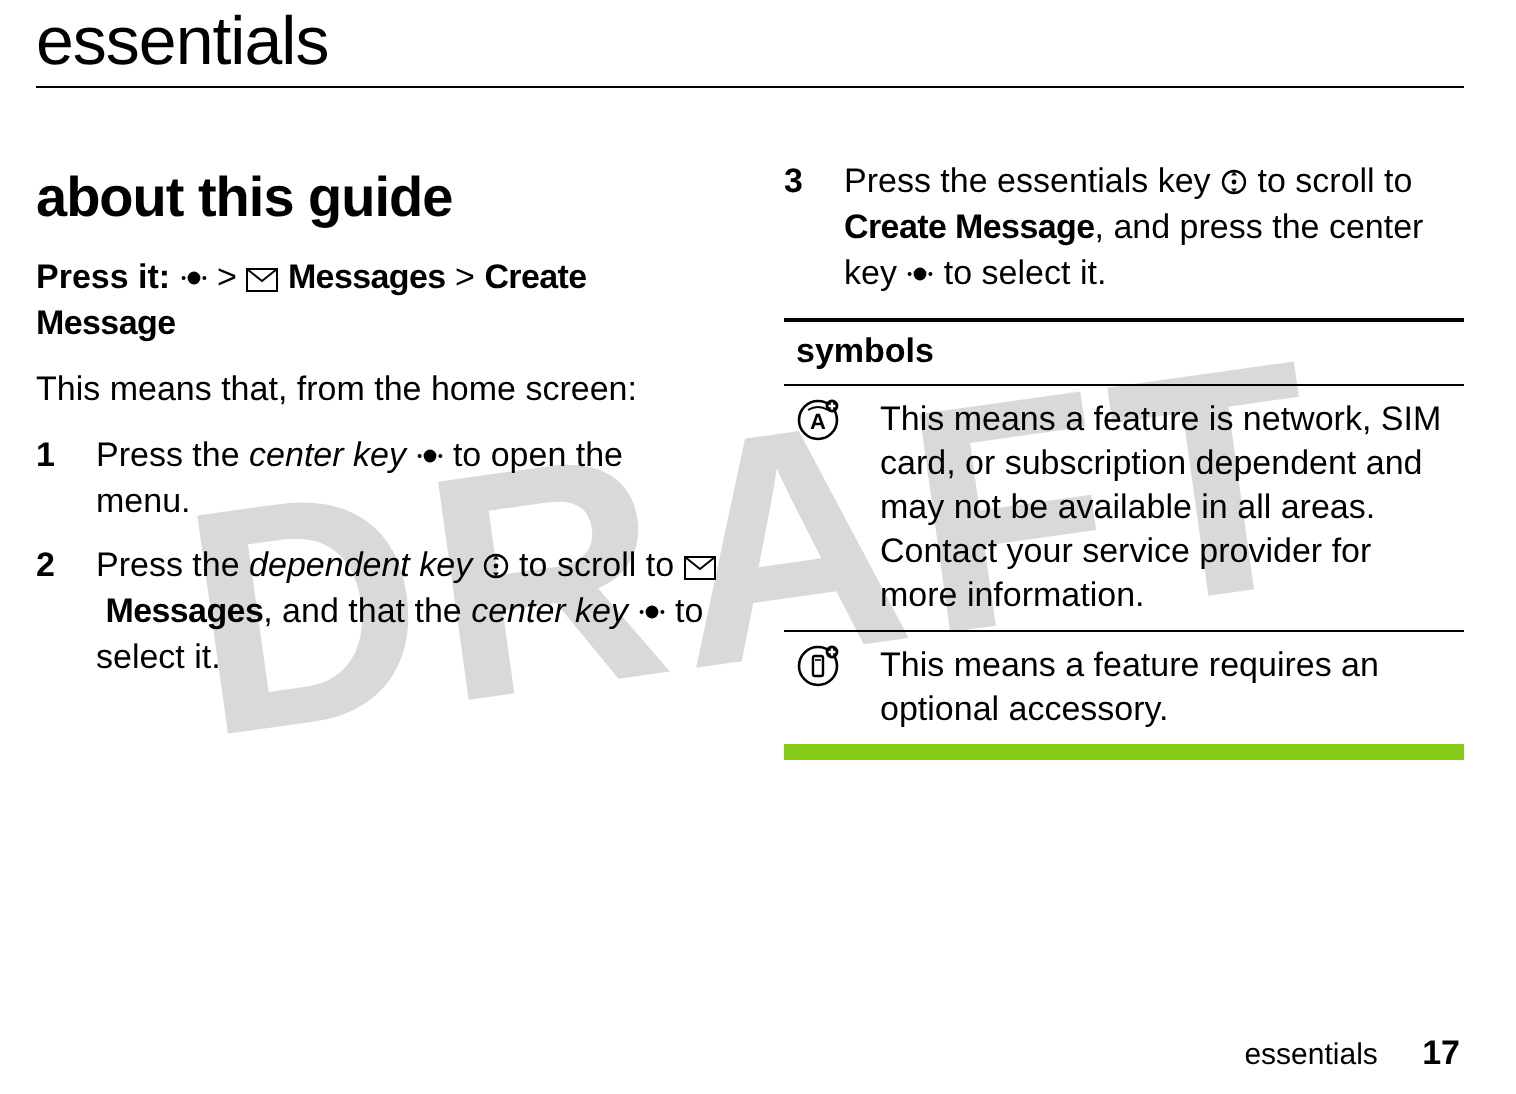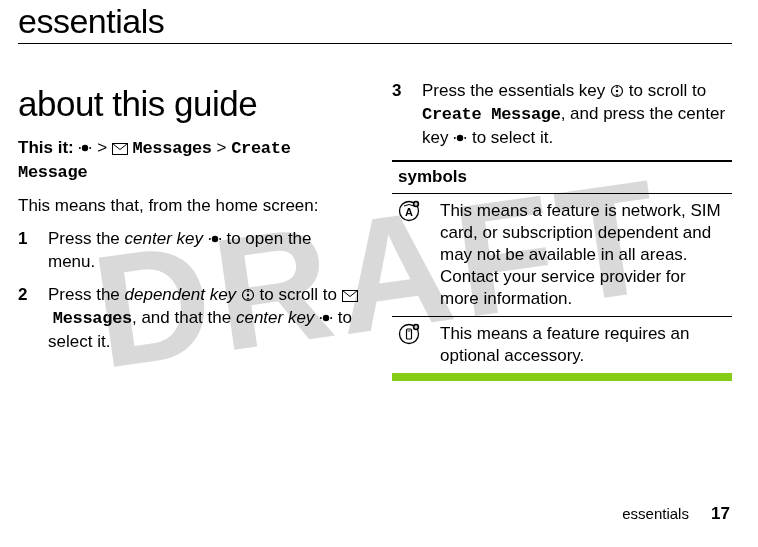--- a/index.html
+++ b/index.html
@@ -46,38 +46,38 @@
   .cols {
     display: flex;
     gap: 34px;
   }
   .col {
     flex: 1 1 0;
     font-size: 17px;
     line-height: 1.35;
   }
   h2.sub {
-    font-size: 35px;
-    font-weight: 400;
+    font-size: 28px;
+    font-weight: 700;
     margin: 18px 0 10px 0;
     letter-spacing: -0.5px;
   }
   p { margin: 0 0 10px 0; }
   .step {
     display: flex;
     margin: 0 0 10px 0;
   }
   .step .num {
     width: 30px;
     flex: 0 0 30px;
     font-weight: 700;
   }
   .step .body { flex: 1; }
   .b { font-weight: 700; }
-  .cond { font-family: Liberation Mono, monospace; font-stretch: condensed; font-weight: 700; letter-spacing: -0.3px; }
+  .cond { font-family: Liberation Sans, sans-serif; font-stretch: condensed; font-weight: 700; letter-spacing: -0.3px; }
   .it { font-style: italic; margin-top: 48px; }
   .glyph {
     display: inline-block;
     vertical-align: -2px;
   }
   .center-key svg, .nav-key svg, .msg-icon svg, .sim-icon svg, .acc-icon svg {
     display: block;
   }
   table.symbols {
     border-collapse: collapse;
@@ -100,21 +100,21 @@
     line-height: 1.3;
   }
   table.symbols tr:last-child td {
     border-bottom: 8px solid #84cc16;
   }
   table.symbols td.icon-cell {
     width: 30px;
   }
   .footer {
     position: absolute;
-    bottom: 23px;
+    bottom: 10px;
     right: 28px;
     font-size: 15px;
     z-index: 1;
   }
   .footer .pg {
     font-weight: 700;
     font-size: 17px;
     margin-left: 18px;
   }
 </style>
@@ -126,21 +126,21 @@
 <div class="page">
   <h1 class="title">essentials</h1>
   <hr class="hr">
 
   <div class="cols">
 
     <div class="col">
       <h2 class="sub">about this guide</h2>
 
       <p>
-        <span class="b">This it:</span>
+        <span class="b">Press it:</span>
         <span class="glyph center-key">
           <svg width="14" height="14" viewBox="0 0 14 14">
               <circle cx="7" cy="7" r="3.2" fill="#000"></circle>
               <circle cx="1.8" cy="7" r="1" fill="#000"></circle>
               <circle cx="12.2" cy="7" r="1" fill="#000"></circle>
             </svg>
         </span>
         &gt;
         <span class="glyph msg-icon">
           <svg width="16" height="12" viewBox="0 0 16 12">

